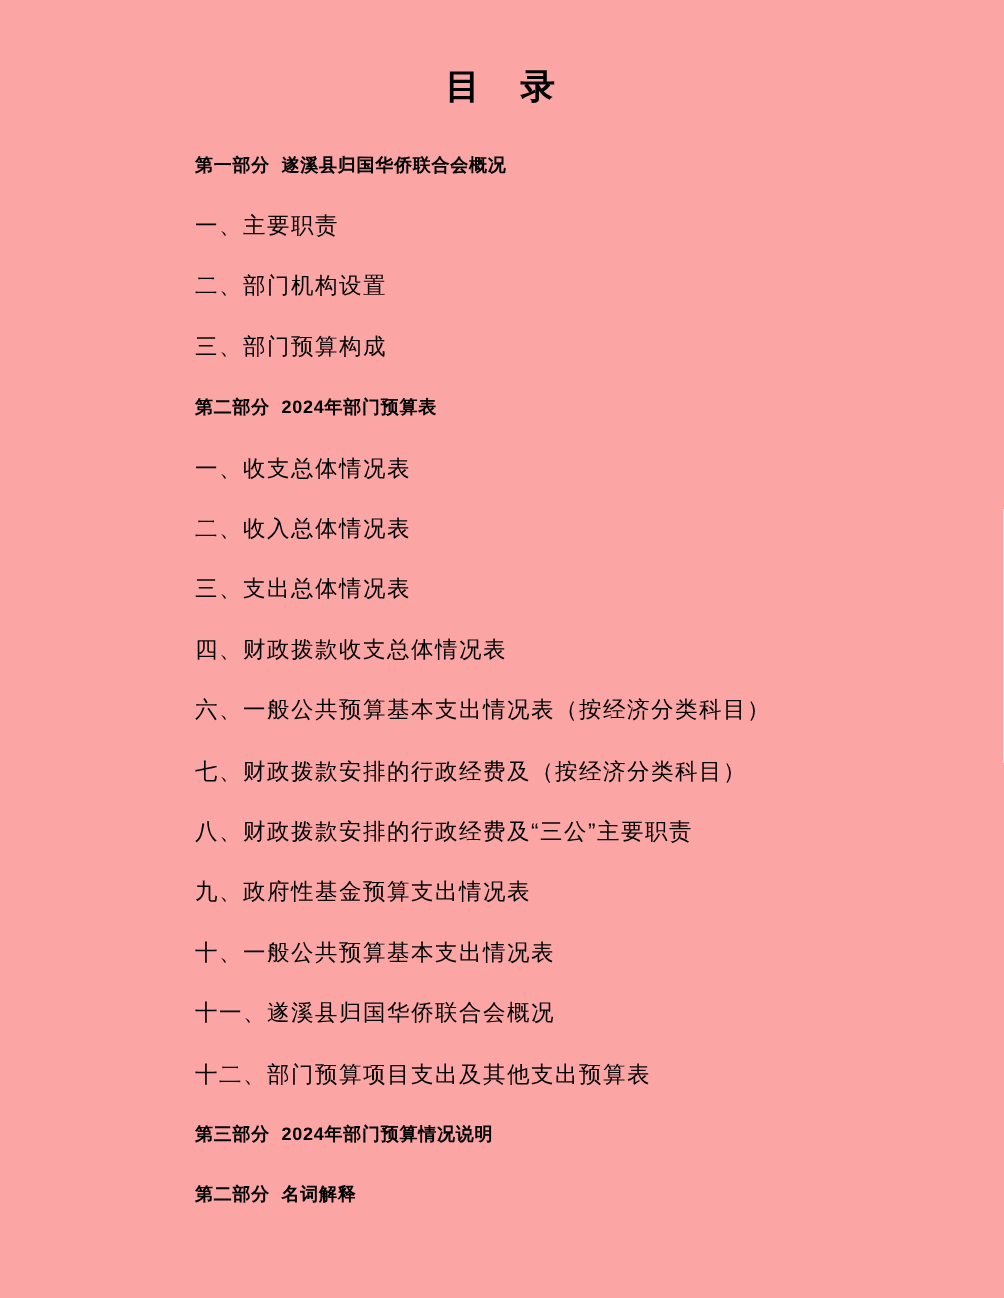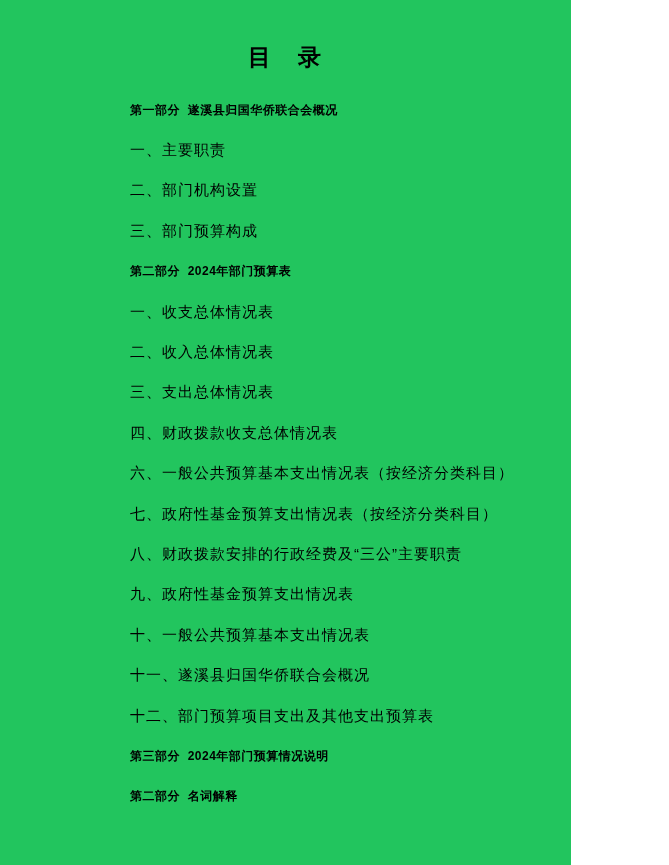--- a/index.html
+++ b/index.html
@@ -4,23 +4,23 @@
 <style>
   html, body {
     margin: 0;
     padding: 0;
     background: #ffffff;
     color: #000000;
     font-family: "Liberation Sans", "DejaVu Sans", sans-serif;
   }
   .page {
     position: relative;
-    width: 571px;
+    width: 669px;
     height: 865px;
-    background: #22c55e;
+    background: #fca5a5;
     overflow: hidden;
   }
   .doc-title {
     margin: 0;
     padding-top: 42px;
     height: 30px;
     line-height: 30px;
     text-align: center;
     font-size: 23px;
     font-weight: bold;
@@ -54,21 +54,21 @@
       <div class="toc-line bold">第一部分  遂溪县归国华侨联合会概况</div>
       <div class="toc-line">一、主要职责</div>
       <div class="toc-line">二、部门机构设置</div>
       <div class="toc-line">三、部门预算构成</div>
       <div class="toc-line bold">第二部分  2024年部门预算表</div>
       <div class="toc-line">一、收支总体情况表</div>
       <div class="toc-line">二、收入总体情况表</div>
       <div class="toc-line">三、支出总体情况表</div>
       <div class="toc-line">四、财政拨款收支总体情况表</div>
       <div class="toc-line">六、一般公共预算基本支出情况表（按经济分类科目）</div>
-      <div class="toc-line">七、政府性基金预算支出情况表（按经济分类科目）</div>
+      <div class="toc-line">七、财政拨款安排的行政经费及（按经济分类科目）</div>
       <div class="toc-line">八、财政拨款安排的行政经费及“三公”主要职责</div>
       <div class="toc-line">九、政府性基金预算支出情况表</div>
       <div class="toc-line">十、一般公共预算基本支出情况表</div>
       <div class="toc-line">十一、遂溪县归国华侨联合会概况</div>
       <div class="toc-line">十二、部门预算项目支出及其他支出预算表</div>
       <div class="toc-line bold">第三部分  2024年部门预算情况说明</div>
       <div class="toc-line bold">第二部分  名词解释</div>
     </div>
 </div>
 

